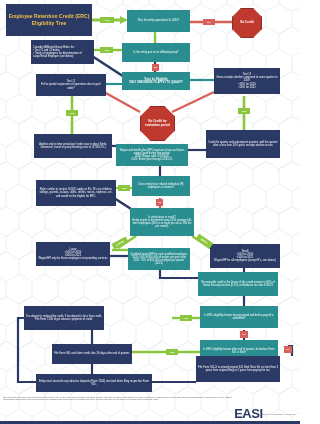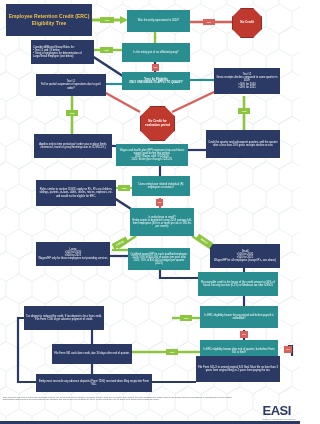--- a/index.html
+++ b/index.html
@@ -42,21 +42,21 @@
   .lbl.y{background:#8cc63e;}
   .lbl.n{background:#d9605a;}
   .lbl.bare{background:transparent;color:#2b3a64;}
   .footer{
     position:absolute;left:3px;top:396px;width:230px;
     font-size:1.9px;line-height:1.3;color:#555c66;text-align:left;
   }
   .logo{
     position:absolute;right:4px;bottom:4px;
     color:#2b3a64;font-weight:bold;font-size:13px;letter-spacing:-0.5px;
-    display:flex;flex-direction:column;align-items:flex-start;line-height:1;
+    display:flex;flex-direction:row;align-items:center;line-height:1;
   }
   .logo .sub{font-size:2px;font-weight:normal;letter-spacing:0;color:#6b7280;margin-top:1px;}
   .bar{position:absolute;left:0;bottom:0;width:300px;height:3px;background:#2b3a64;}
 </style>
 </head>
 <body>
 
 <svg id="hex" viewBox="0 0 300 424">
   <defs>
     <pattern id="hexp" width="26" height="45" patternUnits="userSpaceOnUse" patternTransform="translate(6,4)">

